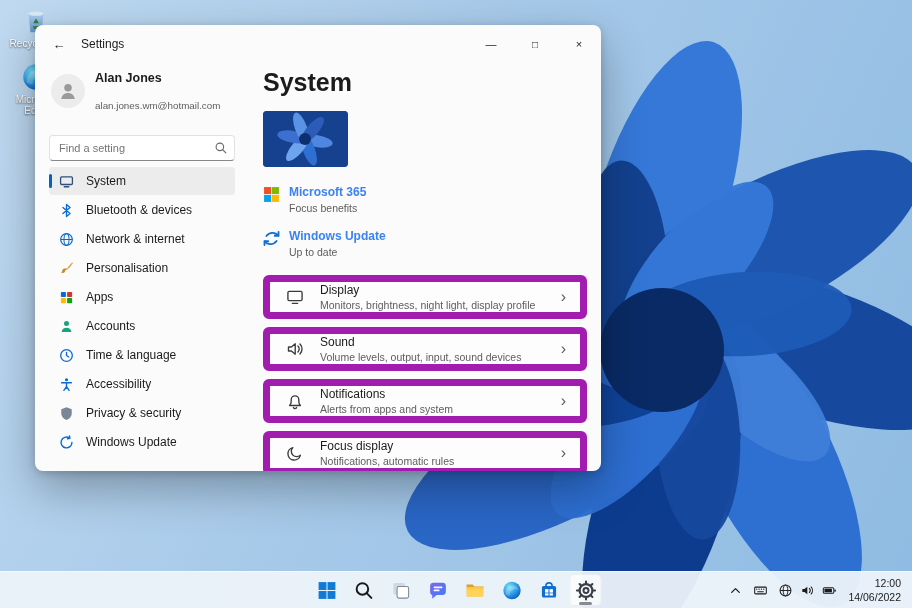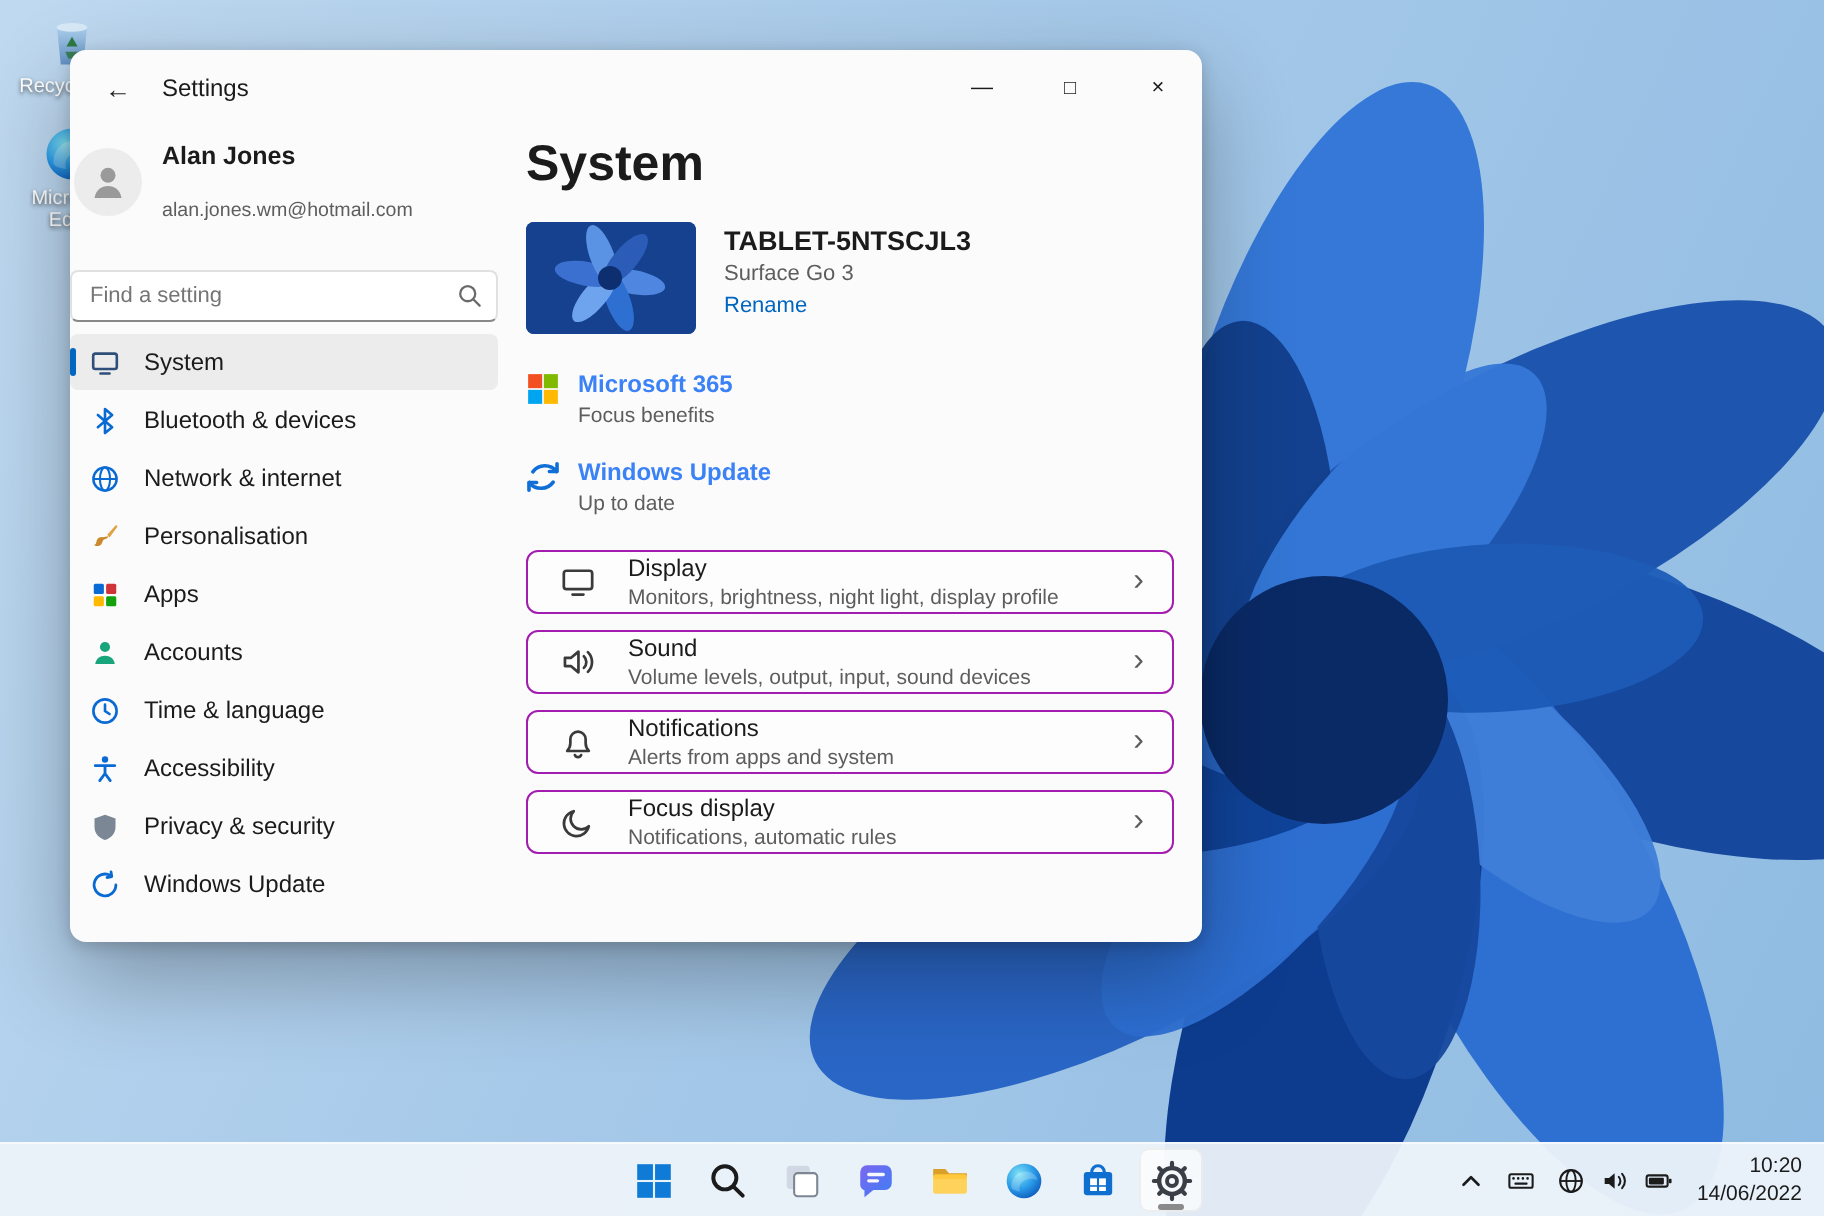--- a/index.html
+++ b/index.html
@@ -20,21 +20,21 @@
   .titlebar{height:38px;flex:0 0 auto;display:flex;align-items:center}
   .back-btn{width:32px;height:26px;margin-left:8px;border-radius:4px;display:flex;align-items:center;justify-content:center;font-size:13px;color:#1b1b1b;cursor:pointer}
   .titlebar-title{font-size:12px;color:#1b1b1b;margin-left:6px}
   .win-controls{margin-left:auto;display:flex;height:100%}
   .win-btn{width:44px;height:100%;display:flex;align-items:center;justify-content:center;font-size:11px;color:#1b1b1b;cursor:pointer}
   .win-btn.max{font-size:10px}
 
   .win-body{flex:1;display:flex;min-height:0}
 
   
-  .sidebar{width:214px;flex:0 0 auto;padding:0 0}
+  .sidebar{width:214px;flex:0 0 auto;padding:0 14px}
   .profile{display:flex;align-items:center;gap:10px;margin-top:6px;padding:2px;border-radius:4px;cursor:pointer}
   .avatar{width:34px;height:34px;border-radius:50%;background:#ececec;display:flex;align-items:center;justify-content:center;flex:0 0 auto}
   .avatar svg{width:20px;height:20px}
   .p-name{font-size:12.5px;font-weight:bold;color:#1b1b1b}
   .p-email{font-size:9.8px;color:#5d5d5d;margin-top:15px}
   .search-box{position:relative;margin-top:22px}
   .search-box input{width:100%;height:26px;background:#fff;border:1px solid #e1e1e1;border-bottom:1px solid #888;border-radius:4px;
     font-size:11px;padding:0 26px 0 9px;color:#1b1b1b;outline:none;font-family:inherit}
   .search-box input::placeholder{color:#757575}
   .search-glyph{position:absolute;right:7px;top:6px;width:14px;height:14px}
@@ -54,21 +54,21 @@
   .device-name{font-size:13.5px;font-weight:bold;color:#1b1b1b;margin-top:2px}
   .device-model{font-size:11px;color:#5d5d5d;margin-top:3px}
   .device-rename{font-size:11px;color:#0067c0;margin-top:4px;cursor:pointer;display:inline-block}
   .quick-row{display:flex;gap:30px;margin-top:18px;height:30px}
   .quick{display:flex;gap:9px;align-items:flex-start;cursor:pointer;min-width:104px}
   .quick svg{width:17px;height:17px;margin-top:1px;flex:0 0 auto}
   .q-title{font-size:12px;font-weight:bold;color:#3b82f6}
   .q-sub{font-size:10.5px;color:#5d5d5d;margin-top:3px}
   .wu-row{margin-top:14px;height:30px}
   .cards{margin-top:16px;display:flex;flex-direction:column;gap:8px}
-  .card{height:32px;flex:0 0 auto;background:#fdfdfd;border:1px solid #a21caf;border-radius:6px;display:flex;align-items:center;gap:16px;padding:0 14px 0 16px;cursor:pointer}
+  .card{height:44px;flex:0 0 auto;background:#fdfdfd;border:7px solid #a21caf;border-radius:6px;display:flex;align-items:center;gap:16px;padding:0 14px 0 16px;cursor:pointer}
   .card svg{width:18px;height:18px;flex:0 0 auto}
   .c-title{font-size:12px;color:#1b1b1b}
   .c-sub{font-size:10.5px;color:#5d5d5d;margin-top:2px}
   .chev{margin-left:auto;color:#5d5d5d;font-size:16px;line-height:1}
 
   
   .taskbar{position:absolute;left:0;right:0;bottom:0;height:37px;background:rgba(237,243,250,.95);border-top:1px solid rgba(255,255,255,.6)}
   .tb-center{position:absolute;left:50%;top:2px;transform:translateX(-50%);display:flex;gap:5px;align-items:center}
   .tb-btn{width:32px;height:32px;border-radius:5px;display:flex;align-items:center;justify-content:center;position:relative;cursor:pointer}
   .tb-btn svg{width:21px;height:21px}
@@ -273,25 +273,20 @@
                 <ellipse transform="rotate(10) translate(12,0)" rx="16" ry="6" fill="#4f86e0"></ellipse>
                 <ellipse transform="rotate(70) translate(12,0)" rx="16" ry="6" fill="#2e6fd2"></ellipse>
                 <ellipse transform="rotate(130) translate(12,0)" rx="16" ry="6" fill="#6ea4ee"></ellipse>
                 <ellipse transform="rotate(190) translate(12,0)" rx="16" ry="6" fill="#3b6fd0"></ellipse>
                 <ellipse transform="rotate(250) translate(12,0)" rx="16" ry="6" fill="#5b93e4"></ellipse>
                 <ellipse transform="rotate(310) translate(12,0)" rx="16" ry="6" fill="#2a5cb8"></ellipse>
                 <circle r="6" fill="#0d2f70"></circle>
               </g>
             </svg>
           </div>
-          <div>
-            <div class="device-name">TABLET-5NTSCJL3</div>
-            <div class="device-model">Surface Go 3</div>
-            <span class="device-rename">Rename</span>
-          </div>
         </div>
 
         <div class="quick-row">
           <div class="quick">
             <svg viewBox="0 0 16 16">
               <rect x="1" y="1" width="6.6" height="6.6" fill="#f25022"></rect>
               <rect x="8.4" y="1" width="6.6" height="6.6" fill="#7fba00"></rect>
               <rect x="1" y="8.4" width="6.6" height="6.6" fill="#00a4ef"></rect>
               <rect x="8.4" y="8.4" width="6.6" height="6.6" fill="#ffb900"></rect>
             </svg>
@@ -463,18 +458,18 @@
           <path d="M2.5 6.4h2.3l3-2.5v8.2l-3-2.5H2.5z" fill="#1b1b1b"></path>
           <path d="M10 5.8a3.2 3.2 0 0 1 0 4.4M11.8 4.2a5.6 5.6 0 0 1 0 7.6" stroke="#1b1b1b" stroke-width="1.1" fill="none" stroke-linecap="round"></path>
         </svg>
         <svg viewBox="0 0 16 16">
           <rect x="1.4" y="5" width="11.2" height="6" rx="1.2" fill="none" stroke="#1b1b1b" stroke-width="1.1"></rect>
           <rect x="2.6" y="6.2" width="8" height="3.6" rx="0.6" fill="#1b1b1b"></rect>
           <rect x="13.2" y="6.8" width="1.5" height="2.4" rx="0.5" fill="#1b1b1b"></rect>
         </svg>
       </div>
       <div class="clock">
-        <span>10:20</span>
+        <span>12:00</span>
         <span>14/06/2022</span>
       </div>
     </div>
   </div>
 </div>
 
 </body></html>

